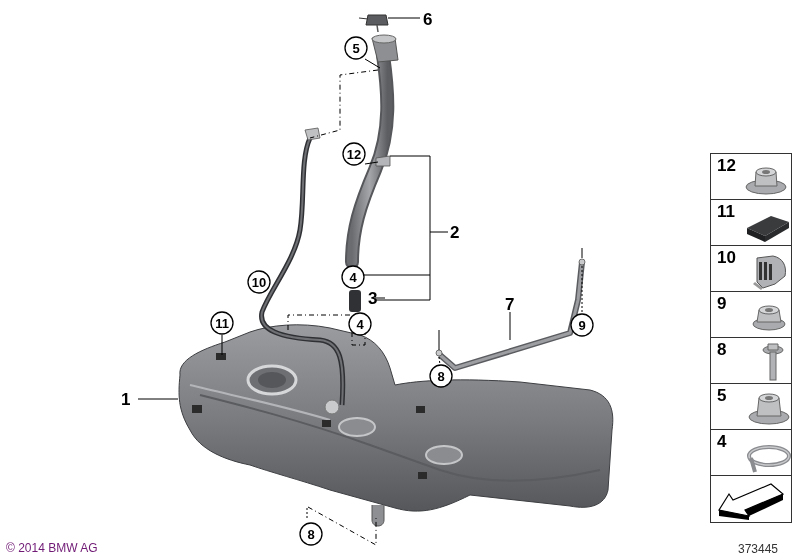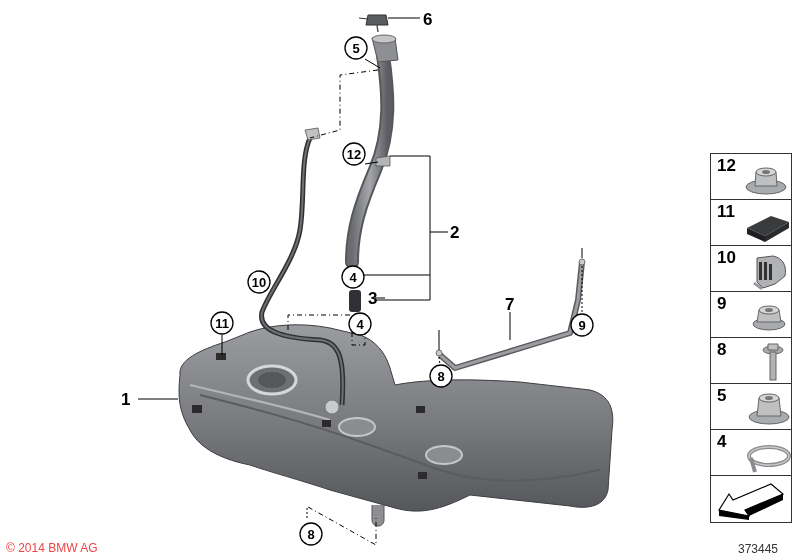--- a/index.html
+++ b/index.html
@@ -5,21 +5,21 @@
   html,body{margin:0;padding:0;background:#fff;}
   body{width:800px;height:560px;position:relative;overflow:hidden;font-family:"Liberation Sans",sans-serif;}
   #diagram{position:absolute;left:0;top:0;width:800px;height:560px;}
   .callout-text{font-family:"Liberation Sans",sans-serif;font-weight:bold;font-size:13px;fill:#000;}
   .big-label{font-family:"Liberation Sans",sans-serif;font-weight:bold;font-size:17px;fill:#000;}
   .legend{position:absolute;left:710px;top:153px;width:80px;border:1px solid #333;background:#fff;}
   .legend-cell{position:relative;height:46px;border-bottom:1px solid #333;box-sizing:border-box;}
   .legend-cell:last-child{border-bottom:none;}
   .legend-num{position:absolute;left:6px;top:2px;font-weight:bold;font-size:17px;color:#000;}
   .legend-cell svg{position:absolute;left:0;top:0;}
-  .copyright{position:absolute;left:6px;top:541px;font-size:12px;color:#ef4444;}
+  .copyright{position:absolute;left:6px;top:541px;font-size:12px;color:#701a75;}
   .diagram-id{position:absolute;left:738px;top:542px;font-size:12px;color:#333;}
 </style>
 </head>
 <body>
 
 <svg id="diagram" width="800" height="560" viewBox="0 0 800 560" xmlns="http://www.w3.org/2000/svg">
   <defs>
     <linearGradient id="tankGrad" x1="0" y1="0" x2="0" y2="1">
       <stop offset="0" stop-color="#9a9c9f"></stop>
       <stop offset="0.5" stop-color="#7a7c80"></stop>

